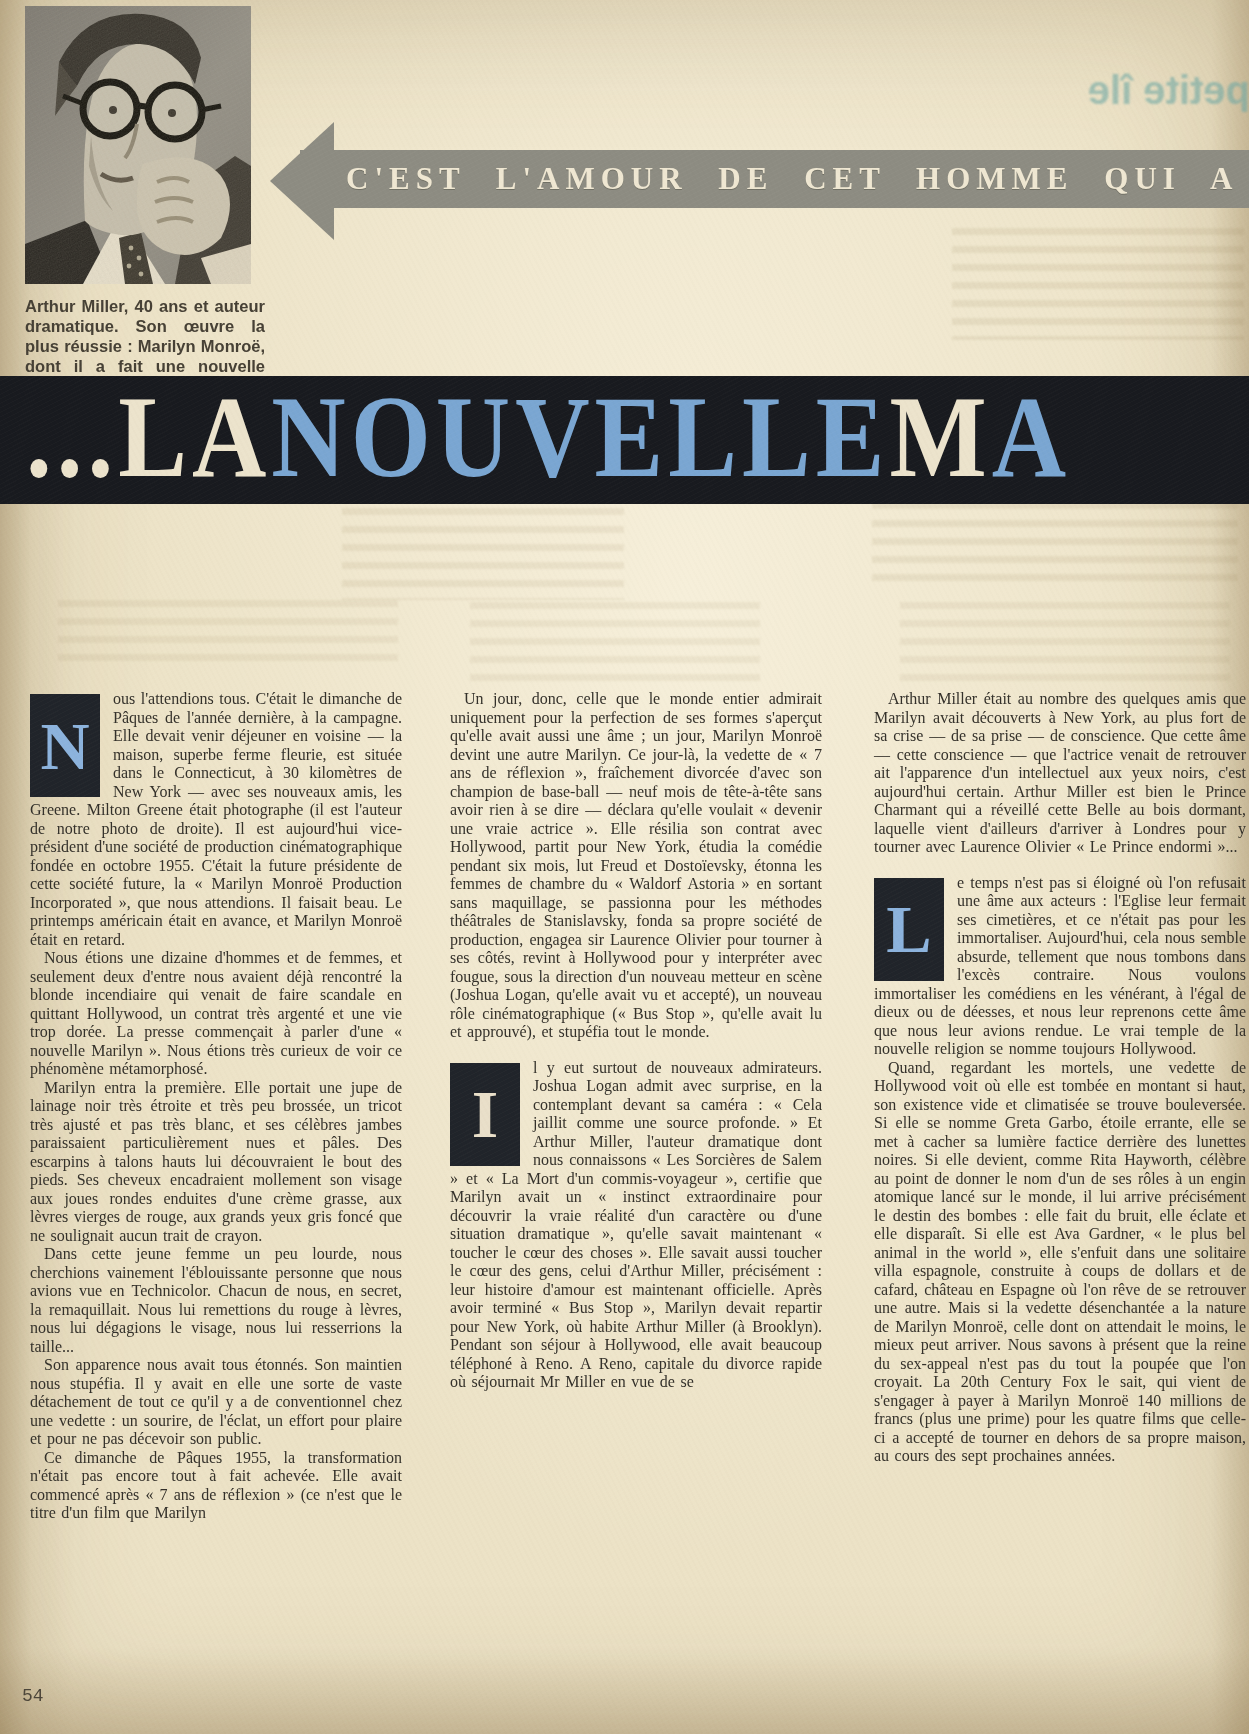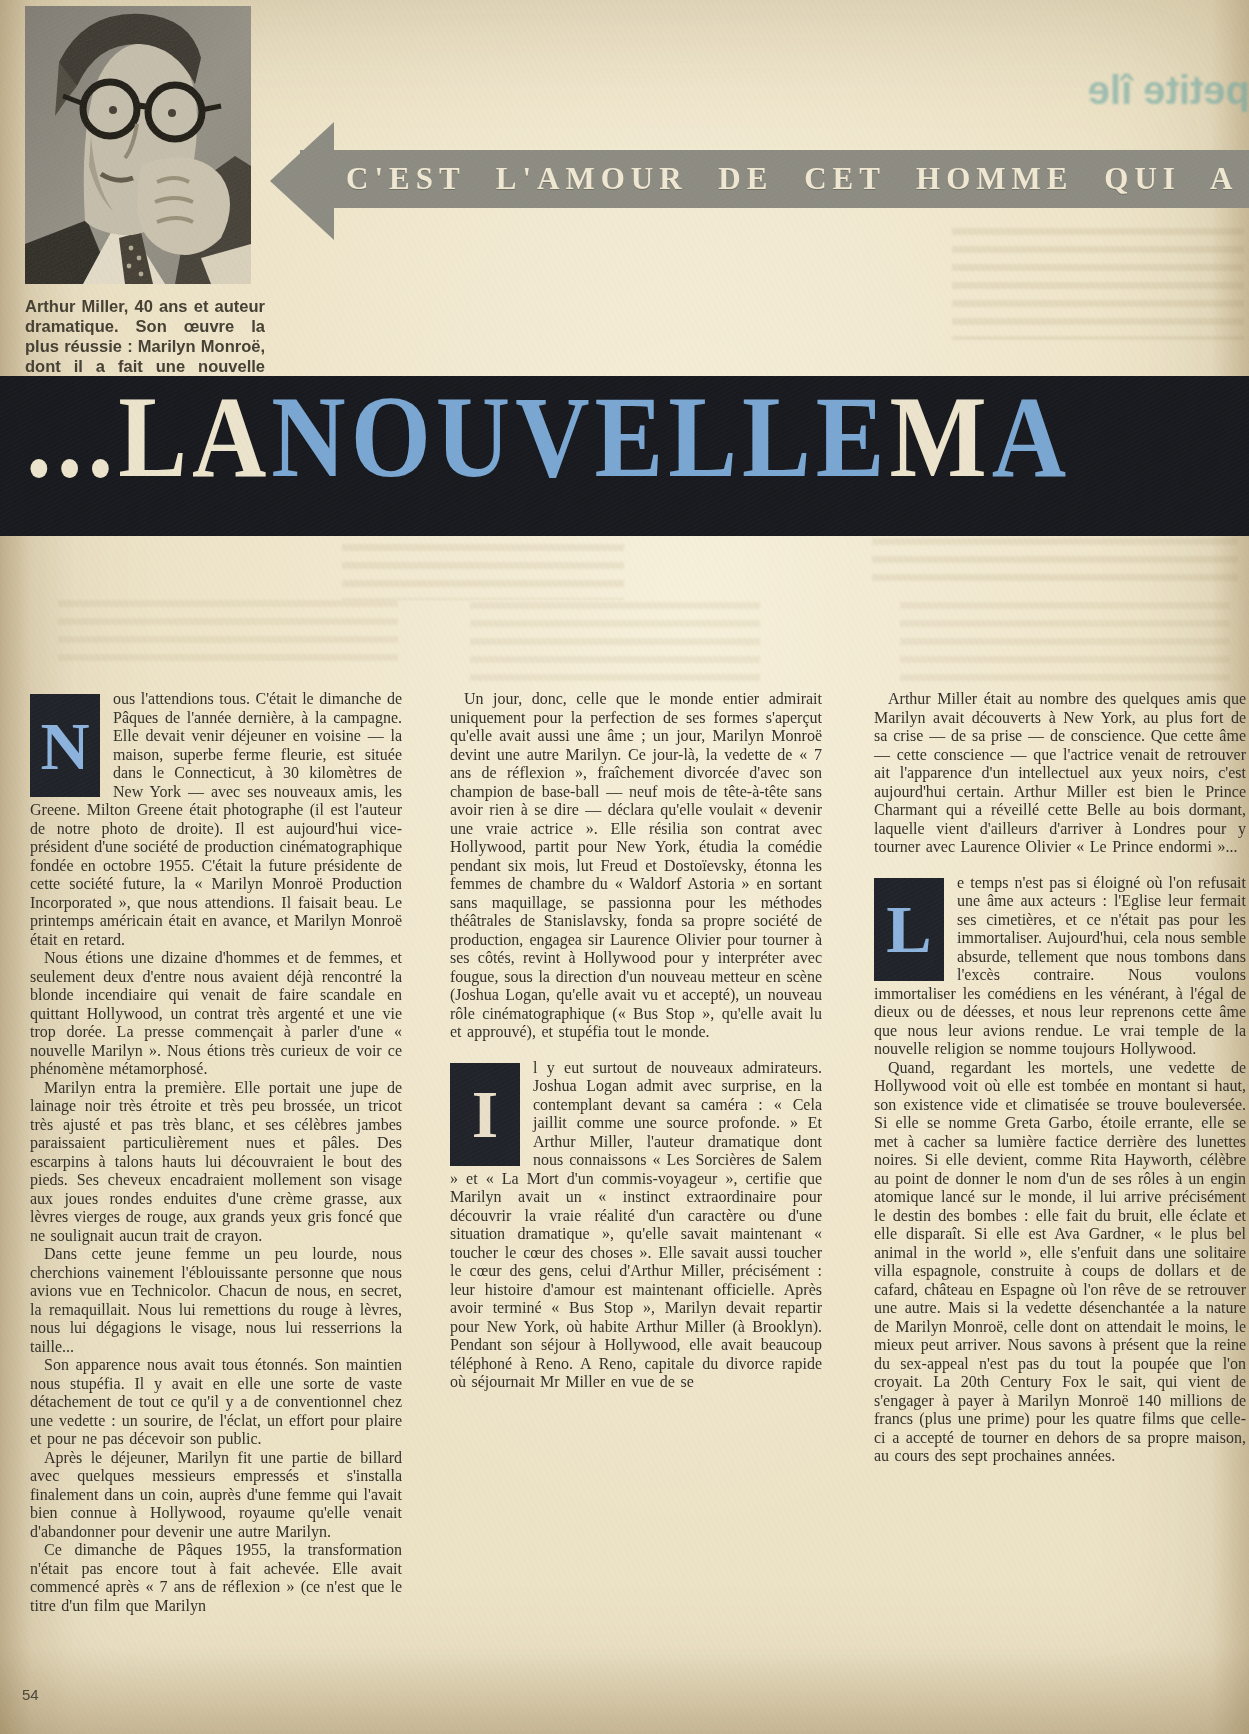--- a/index.html
+++ b/index.html
@@ -32,21 +32,21 @@
     display:flex; align-items:center; overflow:hidden;
   }
   .kicker-band span{
     padding-left:46px; white-space:nowrap;
     font-weight:bold; font-size:31px; letter-spacing:6px; word-spacing:17px;
     color:var(--kicker-text,#efe7d2);
     text-shadow:0 1px 0 rgba(60,60,50,.35);
   }
   
   .headline-band{
-    position:absolute; left:0; top:376px; width:1249px; height:160px;
+    position:absolute; left:0; top:376px; width:1249px; height:128px;
     background:var(--band,#181a1f);
     overflow:hidden;
   }
   .headline{
     position:absolute; left:26px; top:-4px; height:128px; display:flex; align-items:center;
     font-weight:bold; font-size:103px; letter-spacing:5px; word-spacing:28px;
     white-space:nowrap; transform:scaleY(1.14); transform-origin:center;
   }
   
   .bleed{position:absolute; pointer-events:none; filter:blur(1.2px); opacity:.55;}
@@ -71,21 +71,21 @@
   .col p.gap{margin-top:17px;}
   .dropcap{
     float:left; width:70px; height:103px; margin:4px 13px 2px 0;
     background:var(--capbg,#20242a);
     display:flex; align-items:center; justify-content:center;
     font-weight:bold; font-size:68px; line-height:1;
     text-indent:0;
   }
   .pageno{
     position:absolute; left:22px; top:1686px;
-    font-family:Liberation Sans, sans-serif; font-size:15px; color:#4c4539;text-align:center;
+    font-family:Liberation Mono, monospace; font-size:18px; color:#4c4539;text-align:center;
   }
   .grain{
     position:absolute; inset:0; pointer-events:none; opacity:.35;
     background-image:
       repeating-linear-gradient(63deg, rgba(120,100,60,.035) 0 2px, rgba(0,0,0,0) 2px 5px),
       repeating-linear-gradient(-27deg, rgba(255,255,240,.05) 0 1px, rgba(0,0,0,0) 1px 4px);
   }
 </style>
 </head>
 <body>
@@ -169,21 +169,20 @@
         <span style="color: rgb(122, 166, 210);">A</span>
       </div>
   </div>
 
   <div class="col col-1" id="col-0">
       <p class="noindent"><span class="dropcap" style="color: rgb(140, 179, 221);">N</span>ous l'attendions tous. C'était le dimanche de Pâques de l'année dernière, à la campagne. Elle devait venir déjeuner en voisine — la maison, superbe ferme fleurie, est située dans le Connecticut, à 30 kilomètres de New York — avec ses nouveaux amis, les Greene. Milton Greene était photographe (il est l'auteur de notre photo de droite). Il est aujourd'hui vice-président d'une société de production cinématographique fondée en octobre 1955. C'était la future présidente de cette société future, la « Marilyn Monroë Production Incorporated », que nous attendions. Il faisait beau. Le printemps américain était en avance, et Marilyn Monroë était en retard.</p>
       <p>Nous étions une dizaine d'hommes et de femmes, et seulement deux d'entre nous avaient déjà rencontré la blonde incendiaire qui venait de faire scandale en quittant Hollywood, un contrat très argenté et une vie trop dorée. La presse commençait à parler d'une « nouvelle Marilyn ». Nous étions très curieux de voir ce phénomène métamorphosé.</p>
       <p>Marilyn entra la première. Elle portait une jupe de lainage noir très étroite et très peu brossée, un tricot très ajusté et pas très blanc, et ses célèbres jambes paraissaient particulièrement nues et pâles. Des escarpins à talons hauts lui découvraient le bout des pieds. Ses cheveux encadraient mollement son visage aux joues rondes enduites d'une crème grasse, aux lèvres vierges de rouge, aux grands yeux gris foncé que ne soulignait aucun trait de crayon.</p>
       <p>Dans cette jeune femme un peu lourde, nous cherchions vainement l'éblouissante personne que nous avions vue en Technicolor. Chacun de nous, en secret, la remaquillait. Nous lui remettions du rouge à lèvres, nous lui dégagions le visage, nous lui resserrions la taille...</p>
       <p>Son apparence nous avait tous étonnés. Son maintien nous stupéfia. Il y avait en elle une sorte de vaste détachement de tout ce qu'il y a de conventionnel chez une vedette : un sourire, de l'éclat, un effort pour plaire et pour ne pas décevoir son public.</p>
-      <p>Après le déjeuner, Marilyn fit une partie de billard avec quelques messieurs empressés et s'installa finalement dans un coin, auprès d'une femme qui l'avait bien connue à Hollywood, royaume qu'elle venait d'abandonner pour devenir une autre Marilyn.</p>
       <p>Ce dimanche de Pâques 1955, la transformation n'était pas encore tout à fait achevée. Elle avait commencé après « 7 ans de réflexion » (ce n'est que le titre d'un film que Marilyn</p>
     </div>
   <div class="col col-2" id="col-1">
       <p>Un jour, donc, celle que le monde entier admirait uniquement pour la perfection de ses formes s'aperçut qu'elle avait aussi une âme ; un jour, Marilyn Monroë devint une autre Marilyn. Ce jour-là, la vedette de « 7 ans de réflexion », fraîchement divorcée d'avec son champion de base-ball — neuf mois de tête-à-tête sans avoir rien à se dire — déclara qu'elle voulait « devenir une vraie actrice ». Elle résilia son contrat avec Hollywood, partit pour New York, étudia la comédie pendant six mois, lut Freud et Dostoïevsky, étonna les femmes de chambre du « Waldorf Astoria » en sortant sans maquillage, se passionna pour les méthodes théâtrales de Stanislavsky, fonda sa propre société de production, engagea sir Laurence Olivier pour tourner à ses côtés, revint à Hollywood pour y interpréter avec fougue, sous la direction d'un nouveau metteur en scène (Joshua Logan, qu'elle avait vu et accepté), un nouveau rôle cinématographique (« Bus Stop », qu'elle avait lu et approuvé), et stupéfia tout le monde.</p>
       <p class="noindent gap"><span class="dropcap" style="color: rgb(233, 223, 201);">I</span>l y eut surtout de nouveaux admirateurs. Joshua Logan admit avec surprise, en la contemplant devant sa caméra : « Cela jaillit comme une source profonde. » Et Arthur Miller, l'auteur dramatique dont nous connaissons « Les Sorcières de Salem » et « La Mort d'un commis-voyageur », certifie que Marilyn avait un « instinct extraordinaire pour découvrir la vraie réalité d'un caractère ou d'une situation dramatique », qu'elle savait maintenant « toucher le cœur des choses ». Elle savait aussi toucher le cœur des gens, celui d'Arthur Miller, précisément : leur histoire d'amour est maintenant officielle. Après avoir terminé « Bus Stop », Marilyn devait repartir pour New York, où habite Arthur Miller (à Brooklyn). Pendant son séjour à Hollywood, elle avait beaucoup téléphoné à Reno. A Reno, capitale du divorce rapide où séjournait Mr Miller en vue de se</p>
     </div>
   <div class="col col-3" id="col-2">
       <p>Arthur Miller était au nombre des quelques amis que Marilyn avait découverts à New York, au plus fort de sa crise — de sa prise — de conscience. Que cette âme — cette conscience — que l'actrice venait de retrouver ait l'apparence d'un intellectuel aux yeux noirs, c'est aujourd'hui certain. Arthur Miller est bien le Prince Charmant qui a réveillé cette Belle au bois dormant, laquelle vient d'ailleurs d'arriver à Londres pour y tourner avec Laurence Olivier « Le Prince endormi »...</p>
       <p class="noindent gap"><span class="dropcap" style="color: rgb(140, 179, 221);">L</span>e temps n'est pas si éloigné où l'on refusait une âme aux acteurs : l'Eglise leur fermait ses cimetières, et ce n'était pas pour les immortaliser. Aujourd'hui, cela nous semble absurde, tellement que nous tombons dans l'excès contraire. Nous voulons immortaliser les comédiens en les vénérant, à l'égal de dieux ou de déesses, et nous leur reprenons cette âme que nous leur avions rendue. Le vrai temple de la nouvelle religion se nomme toujours Hollywood.</p>
       <p>Quand, regardant les mortels, une vedette de Hollywood voit où elle est tombée en montant si haut, son existence vide et climatisée se trouve bouleversée. Si elle se nomme Greta Garbo, étoile errante, elle se met à cacher sa lumière factice derrière des lunettes noires. Si elle devient, comme Rita Hayworth, célèbre au point de donner le nom d'un de ses rôles à un engin atomique lancé sur le monde, il lui arrive précisément le destin des bombes : elle fait du bruit, elle éclate et elle disparaît. Si elle est Ava Gardner, « le plus bel animal in the world », elle s'enfuit dans une solitaire villa espagnole, construite à coups de dollars et de cafard, château en Espagne où l'on rêve de se retrouver une autre. Mais si la vedette désenchantée a la nature de Marilyn Monroë, celle dont on attendait le moins, le mieux peut arriver. Nous savons à présent que la reine du sex-appeal n'est pas du tout la poupée que l'on croyait. La 20th Century Fox le sait, qui vient de s'engager à payer à Marilyn Monroë 140 millions de francs (plus une prime) pour les quatre films que celle-ci a accepté de tourner en dehors de sa propre maison, au cours des sept prochaines années.</p>

